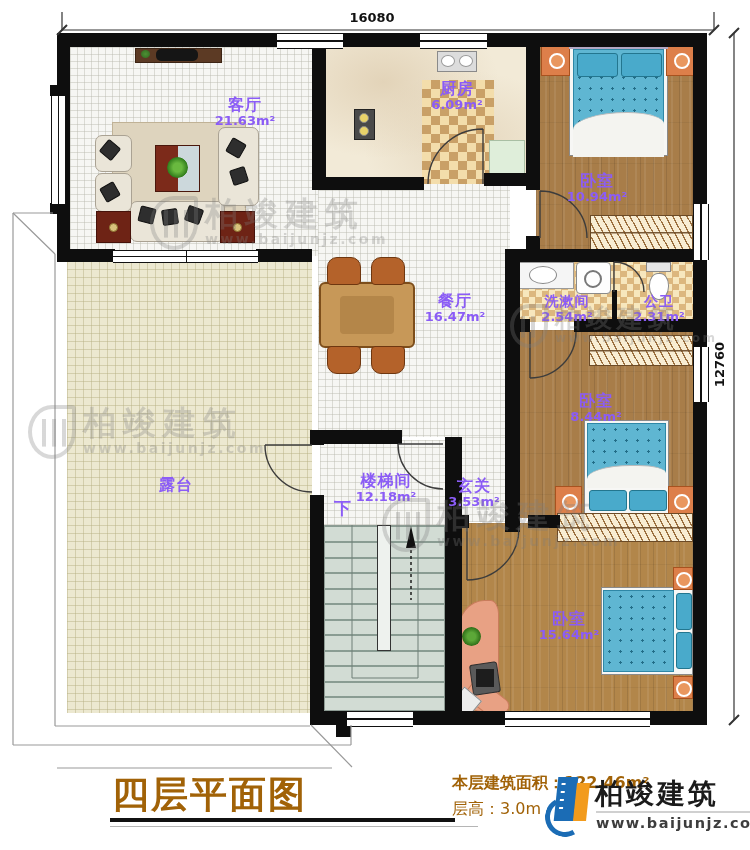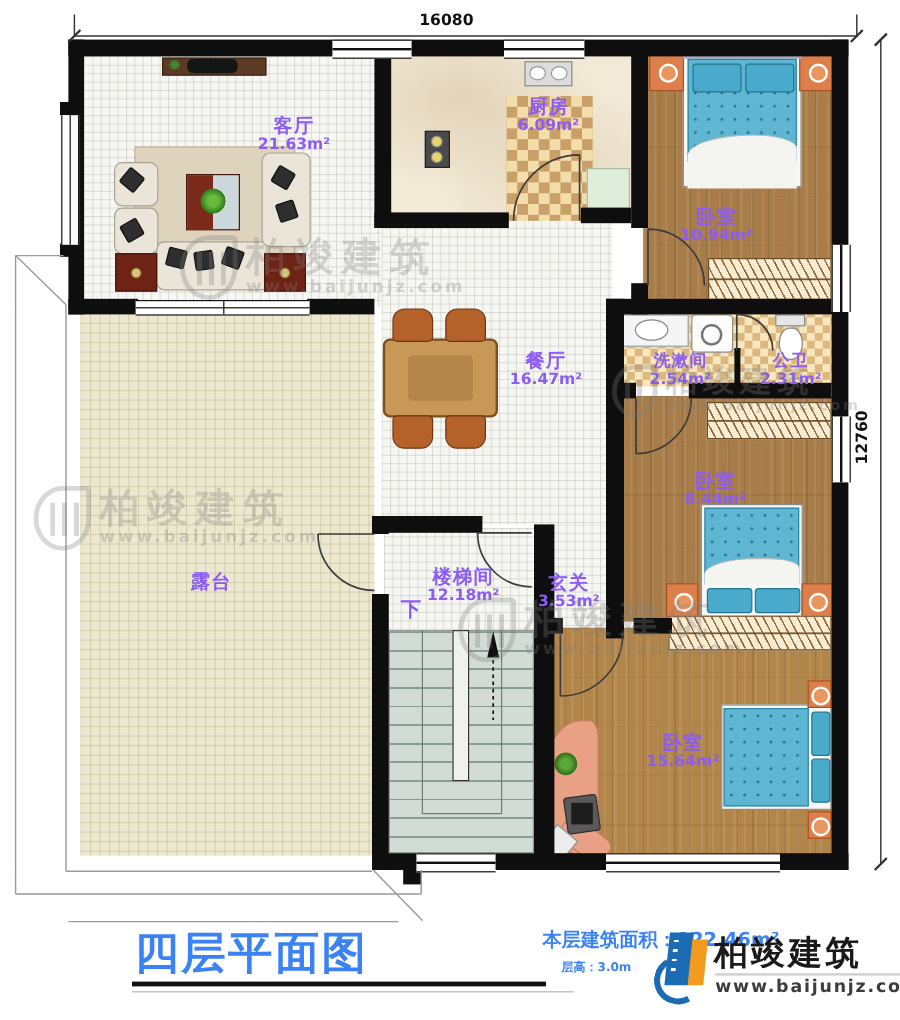--- a/index.html
+++ b/index.html
@@ -58,21 +58,21 @@
         background-image:radial-gradient(rgba(13,84,110,.75) 1.1px,transparent 1.3px);background-size:11px 11px;}
   .bpillow{position:absolute;background:#49aacb;border:1.5px solid #23768f;box-sizing:border-box;border-radius:3px;}
   .sheet{position:absolute;background:#f4f4f0;border-top:1px solid #bbb;}
   .wm{position:absolute;display:flex;align-items:center;gap:7px;color:rgba(125,125,125,.30);
       z-index:40;pointer-events:none;}
   .wm .ic{width:40px;height:46px;border:4px solid rgba(125,125,125,.30);border-radius:50% 4px 50% 50%;
       background-image:repeating-linear-gradient(90deg,rgba(125,125,125,.30) 0 4px,transparent 4px 10px);
       background-size:60% 60%;background-position:60% 55%;background-repeat:no-repeat;}
   .wm .big{font-size:33px;font-weight:bold;letter-spacing:7px;line-height:1;}
   .wm .url{font-size:14px;font-weight:bold;letter-spacing:2.5px;line-height:1.3;}
-  .ttl{position:absolute;color:#3b82f6;}
+  .ttl{position:absolute;color:#a16207;}
   svg.ovr{position:absolute;left:0;top:0;z-index:20;pointer-events:none;}
   .z1{z-index:1}.z2{z-index:2}.z3{z-index:3}.z4{z-index:4}
 </style>
 </head>
 <body>
 
 <div id="canvas">
 
   <div class="grid z1" style="left:63px;top:40px;width:255px;height:216px"></div>
   <div class="grid z1" style="left:318px;top:183px;width:192px;height:254px"></div>
@@ -308,21 +308,21 @@
     <div>
         <div class="big">柏竣建筑</div>
          <div class="url">www.baijunjz.com</div>
       </div>
   </div>
 
   <div class="ttl" style="left:112px;top:770px;font-size:37px;font-weight:bold;letter-spacing:2px">四层平面图</div>
   <div class="abs" style="left:110px;top:818px;width:345px;height:4px;background:#111"></div>
   <div class="abs" style="left:110px;top:826px;width:368px;height:1px;background:#b5b5b5"></div>
   <div class="ttl" style="left:452px;top:773px;font-size:16px;font-weight:bold">本层建筑面积：122.46m²</div>
-  <div class="ttl" style="left:468px;top:799px;font-size:10px;font-weight:bold">层高：3.0m</div>
+  <div class="ttl" style="left:452px;top:799px;font-size:16px;font-weight:normal">层高：3.0m</div>
 
   <div class="abs" style="left:543px;top:773px;width:205px;height:64px;z-index:50">
     <div class="abs" style="left:2px;top:24px;width:30px;height:30px;border:5px solid #1b6cb5;border-top-color:transparent;border-right-color:transparent;border-radius:50%;transform:rotate(15deg)"></div>
     <div class="abs" style="left:13px;top:4px;width:20px;height:44px;background:#1b6cb5;transform:skewX(-6deg);background-image:repeating-linear-gradient(#fff 0 2px,transparent 2px 8px);background-size:4px 70%;background-repeat:no-repeat;background-position:4px 6px"></div>
     <div class="abs" style="left:32px;top:10px;width:13px;height:38px;background:#f29b1d;transform:skewX(-6deg)"></div>
     <div class="abs" style="left:52px;top:2px;font-size:28px;font-weight:bold;color:#1a1a1a;letter-spacing:3px">柏竣建筑</div>
     <div class="abs" style="left:53px;top:38px;font-size:14.5px;font-weight:bold;color:#3d3d3d;letter-spacing:1.5px;border-top:2px solid #d0d0d0;padding-top:2px">www.baijunjz.com</div>
   </div>
 
 </div>

